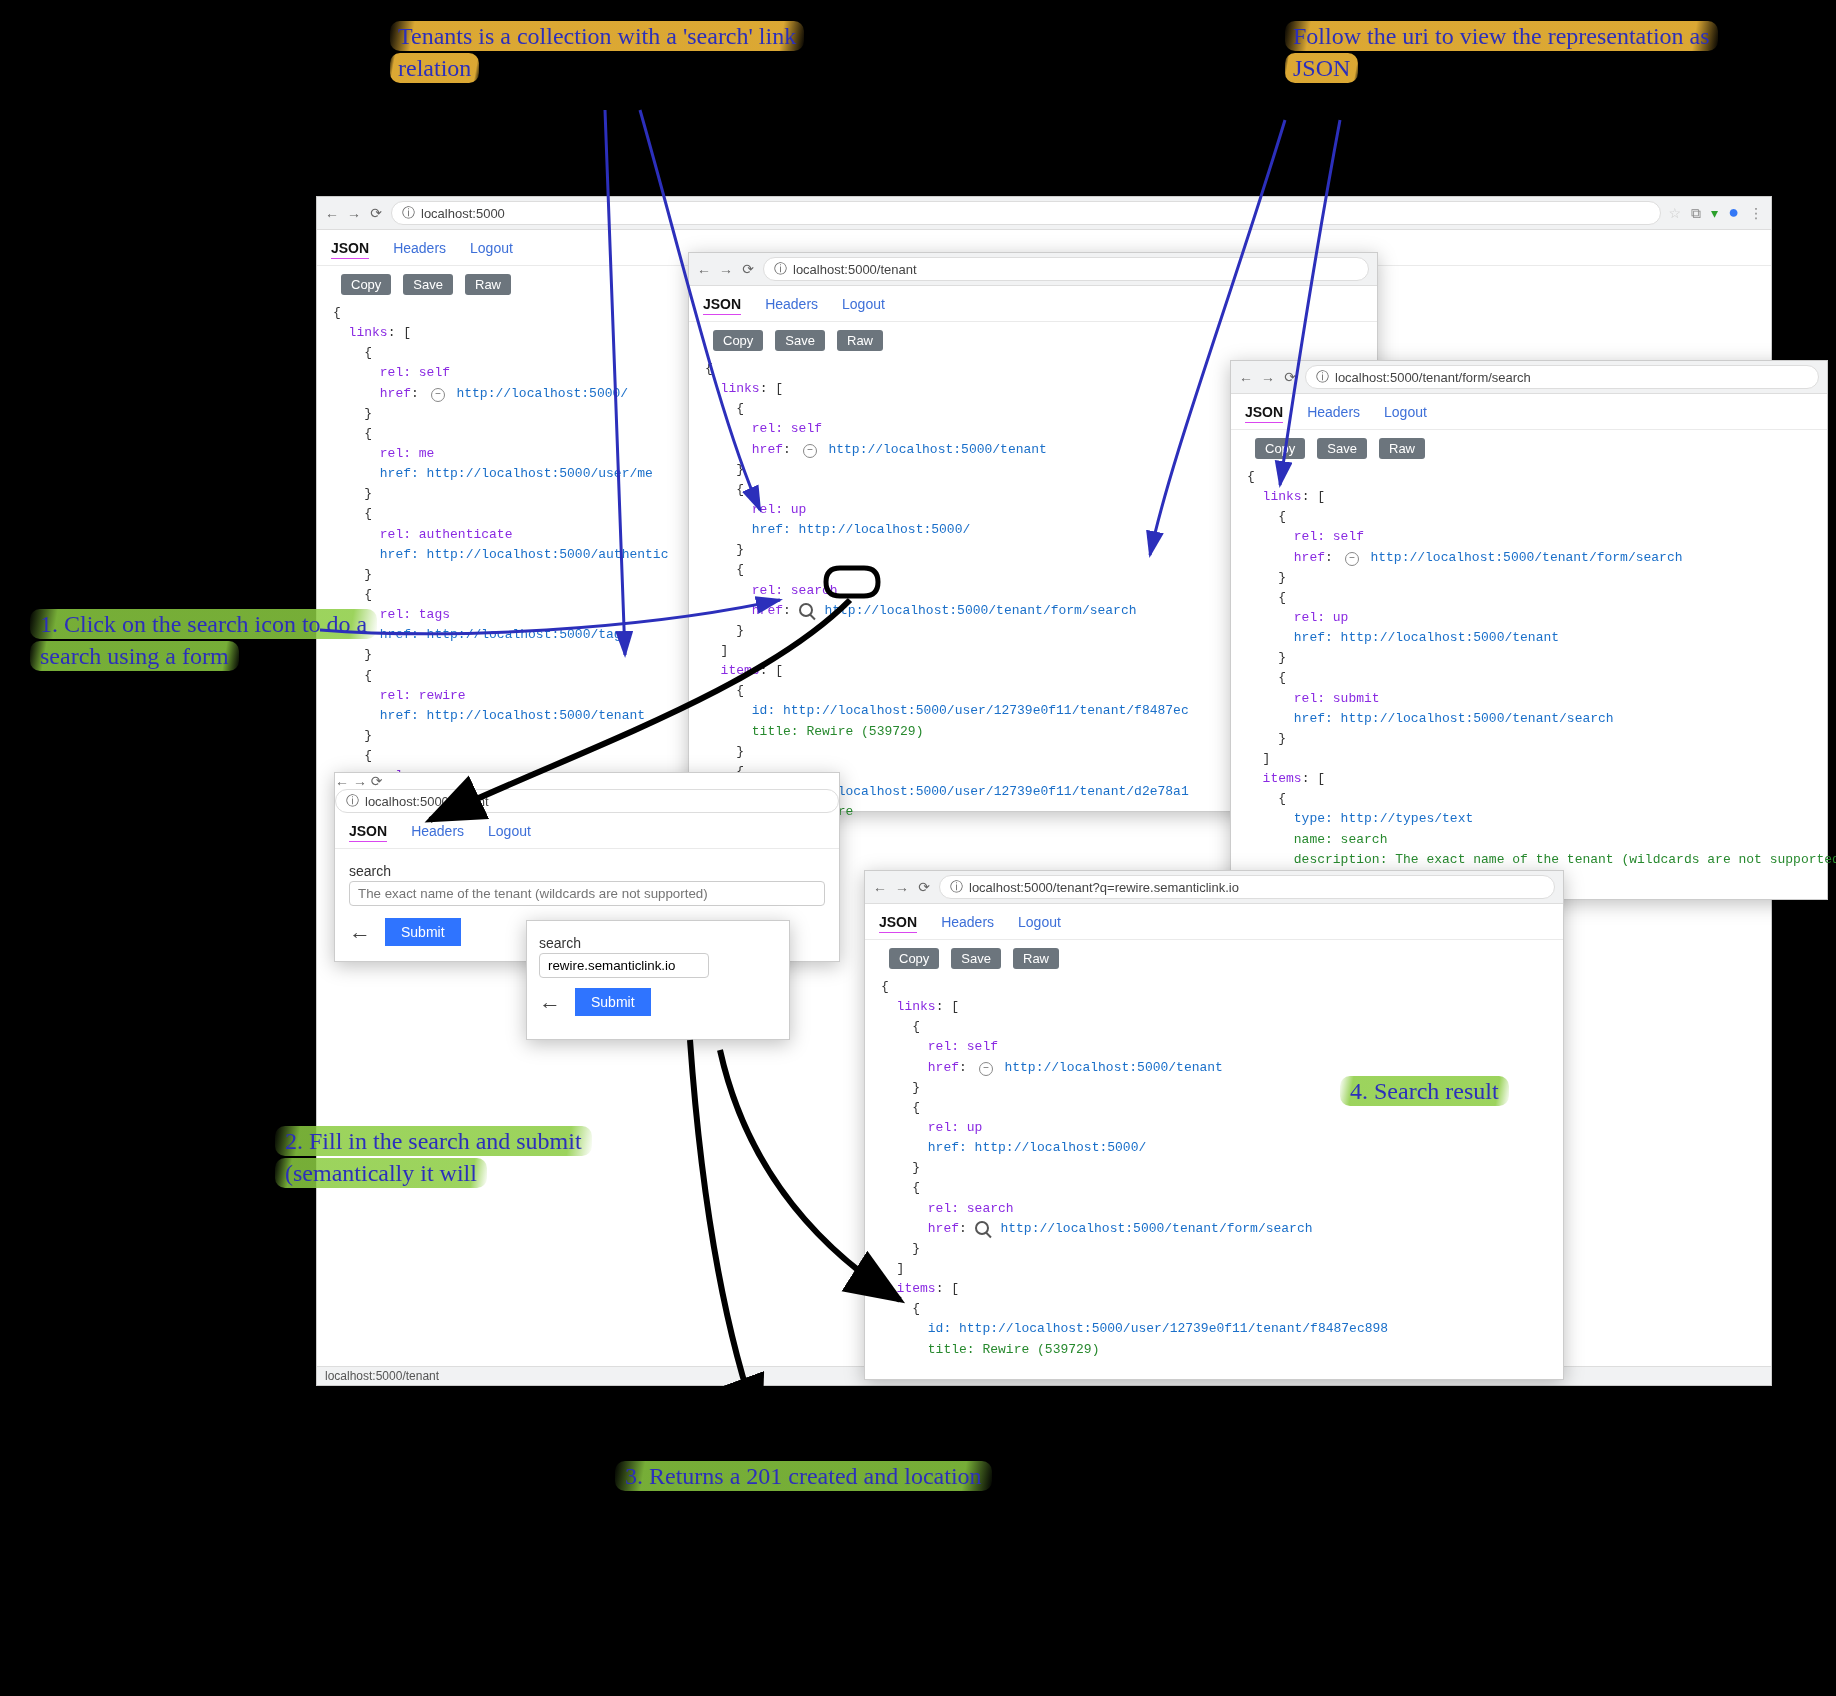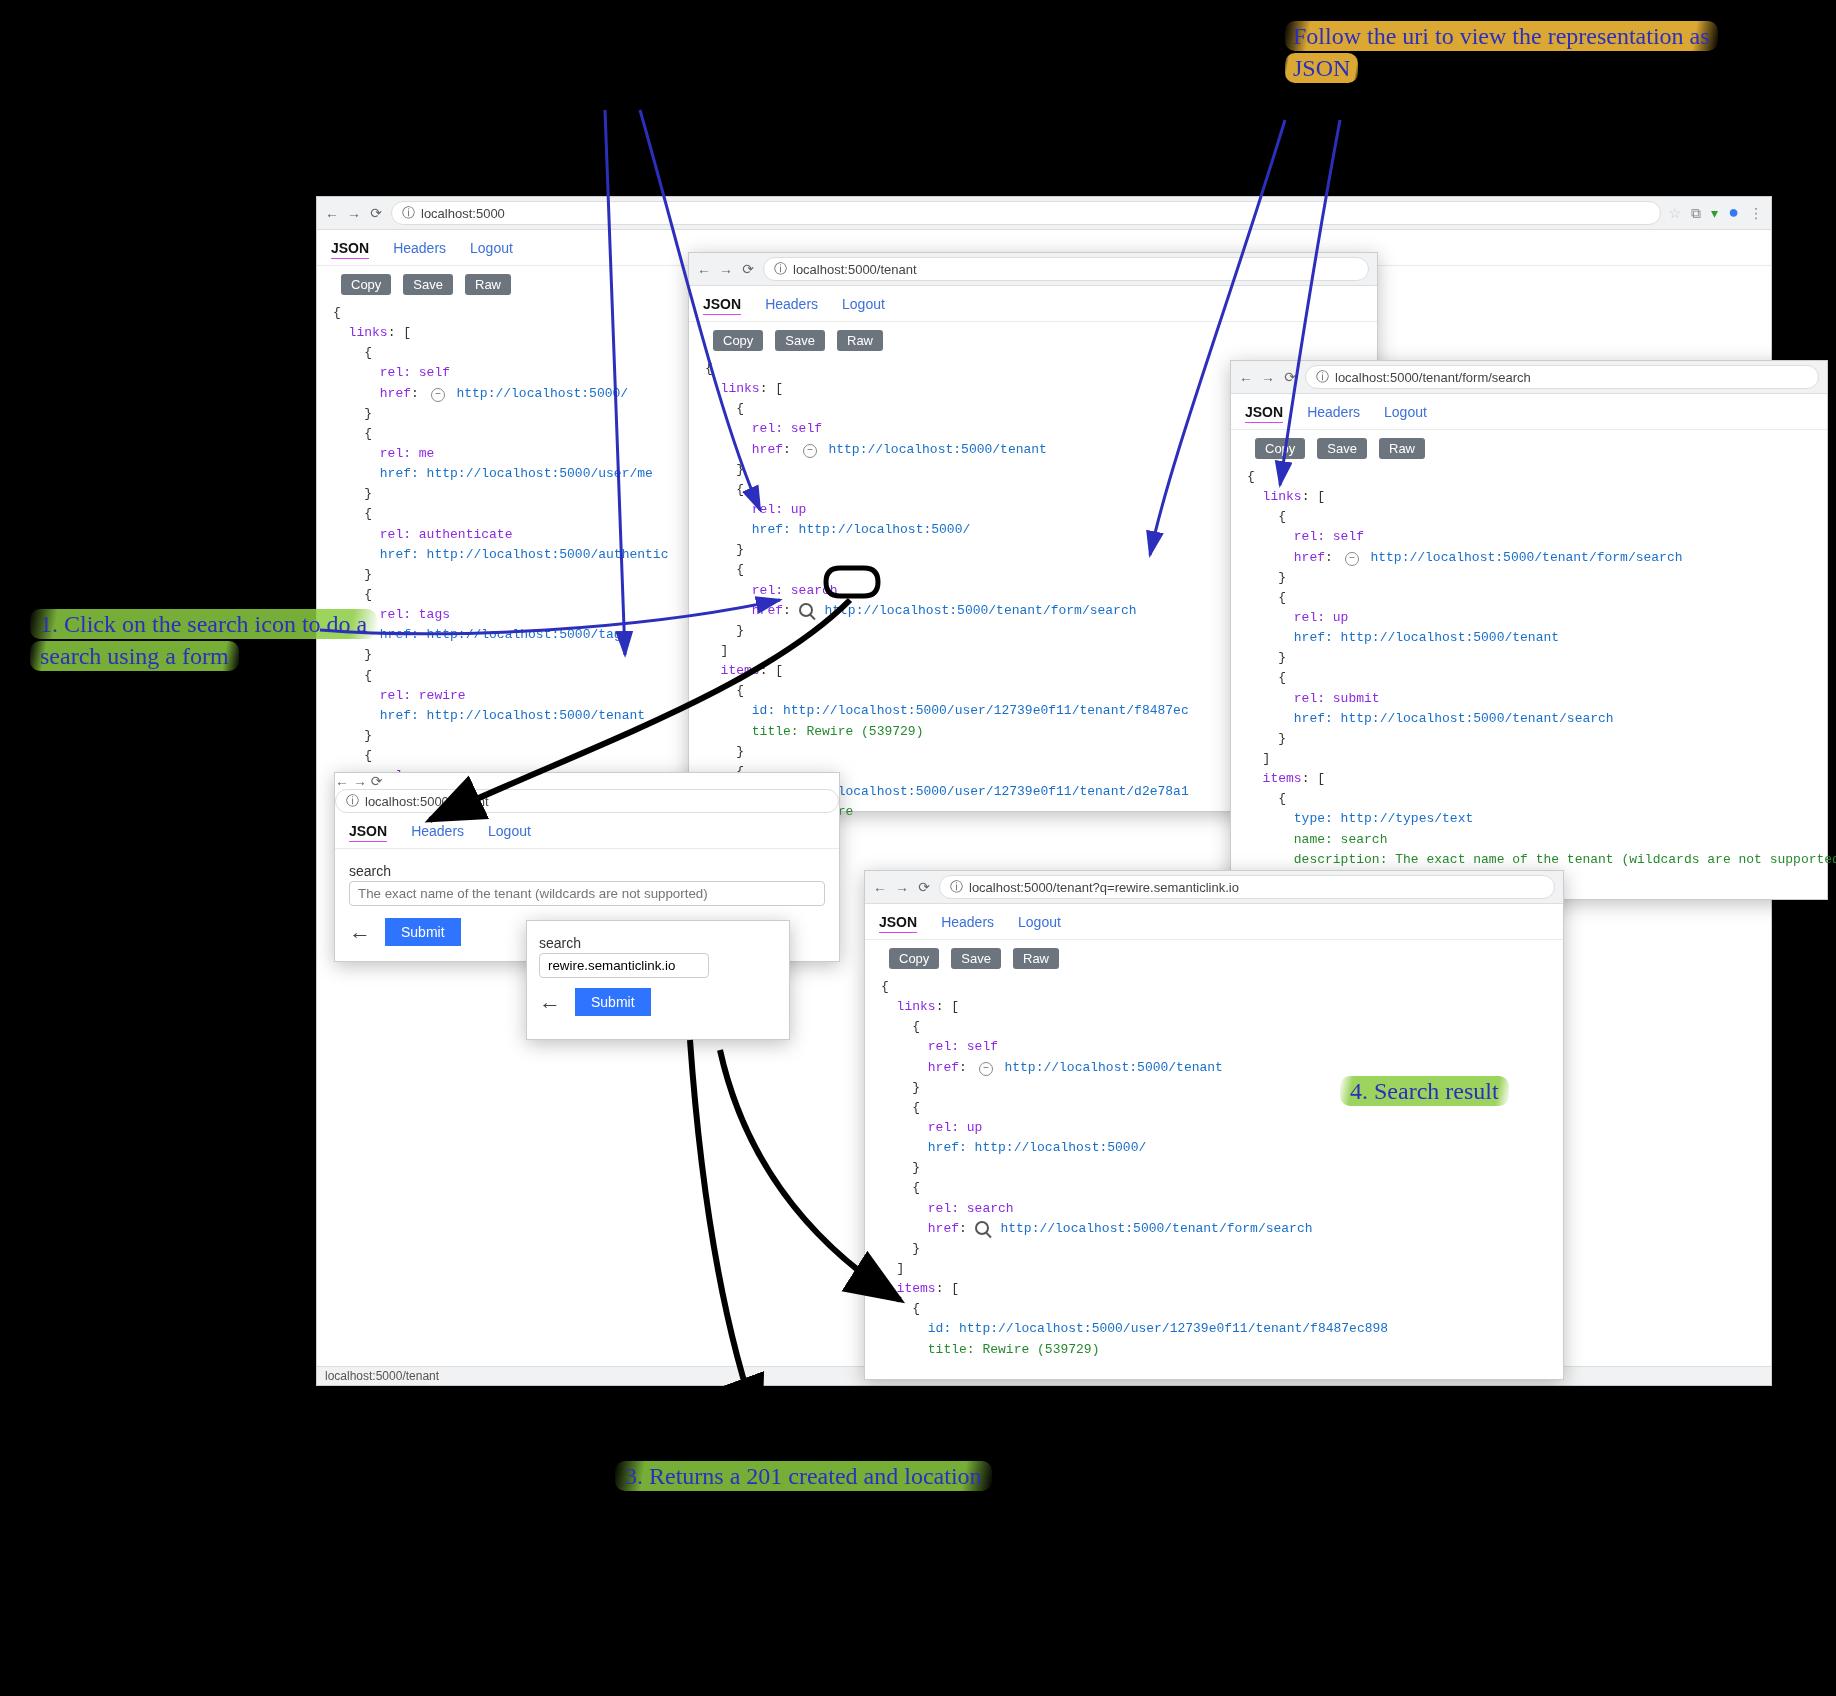--- a/index.html
+++ b/index.html
@@ -114,25 +114,31 @@
   .status-bar{position:absolute;bottom:0;left:0;right:0;background:#f1f2f3;color:#555;padding:2px 8px;font-size:12px;border-top:1px solid #ddd;}
 
   svg.overlay { position:absolute; top:0;left:0; width:1836px;height:1696px; pointer-events:none; z-index:60;}
 
 </style>
 </head>
 <body>
 
 <div class="canvas">
 
+  <div class="annotation ann-blue" style="left:390px; top:20px; width:440px;">
+    <span class="highlight-yellow">Tenants is a collection with a 'search' link relation</span>
+  </div>
   <div class="annotation ann-blue" style="left:1285px; top:20px; width:450px;">
     <span class="highlight-yellow">Follow the uri to view the representation as JSON</span>
   </div>
   <div class="annotation ann-blue" style="left:30px; top:608px; width:340px;">
     <span class="highlight-green">1. Click on the search icon to do a search using a form</span>
+  </div>
+  <div class="annotation ann-blue" style="left:275px; top:1125px; width:350px;">
+    <span class="highlight-green">2. Fill in the search and submit (semantically it will</span>
   </div>
   <div class="annotation ann-blue" style="left:615px; top:1460px; width:380px;">
     <span class="highlight-green">3. Returns a 201 created and location</span>
   </div>
   <div class="annotation ann-blue" style="left:1340px; top:1075px; width:280px;">
     <span class="highlight-green">4. Search result</span>
   </div>
 
   <div class="browser" style="left:316px; top:196px; width:1456px; height:1190px; z-index:5;">
     <div class="chrome">

